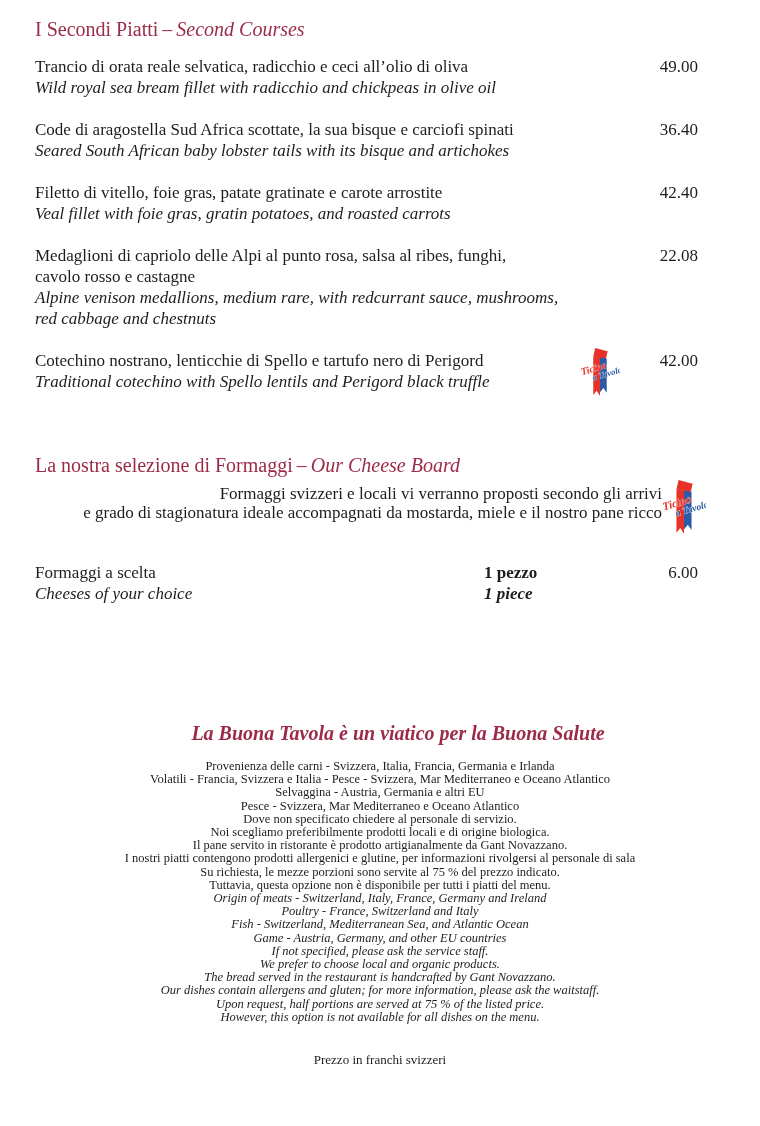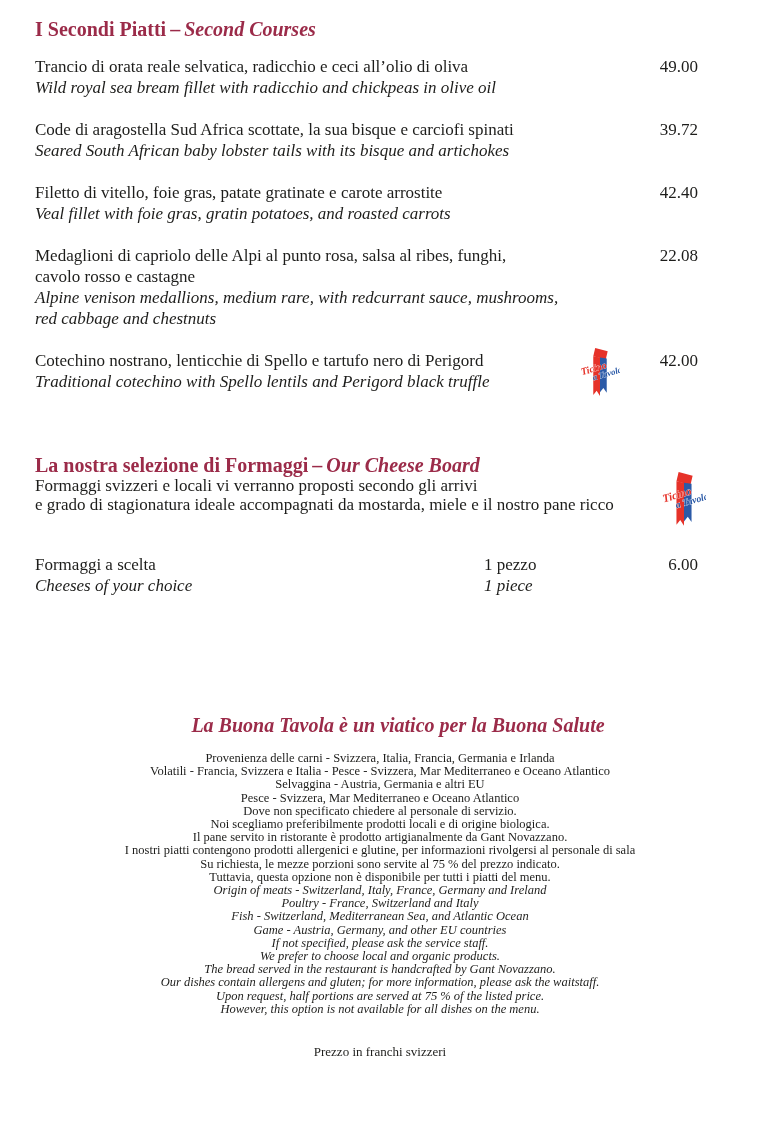--- a/index.html
+++ b/index.html
@@ -12,41 +12,41 @@
   body{
     width:760px;height:1126px;overflow:hidden;
     font-family:"Liberation Serif",serif;color:var(--ink);
   }
   .page{
     box-sizing:border-box;width:760px;height:1126px;
     padding:18px 62px 0 35px;position:relative;
   }
   
   .section-title{
-    font-size:20px;font-weight:bold;color:var(--red);
+    font-size:20px;font-weight:normal;color:var(--red);
     line-height:22px;margin:0;
   }
   .section-title .t-en{font-style:italic;}
   .section-title .sep{margin:0 4px;}
   
   .items{margin-top:16px;}
   .item{display:flex;align-items:flex-start;margin-bottom:21px;}
   .item-lines{flex:1;font-size:17px;line-height:21px;}
   .line-it,.line-en{white-space:pre-line;}
   .line-en{font-style:italic;}
   .item-price{width:62px;text-align:right;font-size:17px;line-height:21px;flex:none;}
   .item-logo{flex:none;width:40px;height:50px;margin-right:16px;margin-top:-2px;}
   
   .cheese{margin-top:56px;}
-  .cheese-body{display:flex;align-items:flex-start;margin-top:0;}
+  .cheese-body{display:flex;align-items:flex-start;margin-top:8px;text-align:right;}
   .cheese-para{flex:1;font-size:17px;line-height:19px;}
   .cheese-logo{flex:none;width:44px;height:56px;margin-top:-4px;margin-right:-8px;}
   .cheese-row{display:flex;margin-top:26px;font-size:17px;line-height:21px;}
   .c-name{flex:1;}
-  .c-unit{width:152px;flex:none;}
+  .c-unit{width:152px;flex:none;font-weight:bold;}
   .c-price{width:62px;text-align:right;flex:none;}
   
   .footer{margin-top:118px;margin-left:-35px;margin-right:-62px;text-align:center;}
   .footer-heading{
     font-size:20px;line-height:22px;font-weight:bold;font-style:italic;
     color:var(--red);margin:0;padding-left:36px;
   }
   .footer-block{
     font-size:12.5px;line-height:13.2px;white-space:pre-line;margin-top:16px;
   }
@@ -72,21 +72,21 @@
         <div class="line-en">Wild royal sea bream fillet with radicchio and chickpeas in olive oil</div>
       </div>
       <div class="item-price">49.00</div>
     </div>
 
     <div class="item">
       <div class="item-lines">
         <div class="line-it">Code di aragostella Sud Africa scottate, la sua bisque e carciofi spinati</div>
         <div class="line-en">Seared South African baby lobster tails with its bisque and artichokes</div>
       </div>
-      <div class="item-price">39.72</div>
+      <div class="item-price">36.40</div>
     </div>
 
     <div class="item">
       <div class="item-lines">
         <div class="line-it">Filetto di vitello, foie gras, patate gratinate e carote arrostite</div>
         <div class="line-en">Veal fillet with foie gras, gratin potatoes, and roasted carrots</div>
       </div>
       <div class="item-price">42.40</div>
     </div>
 

